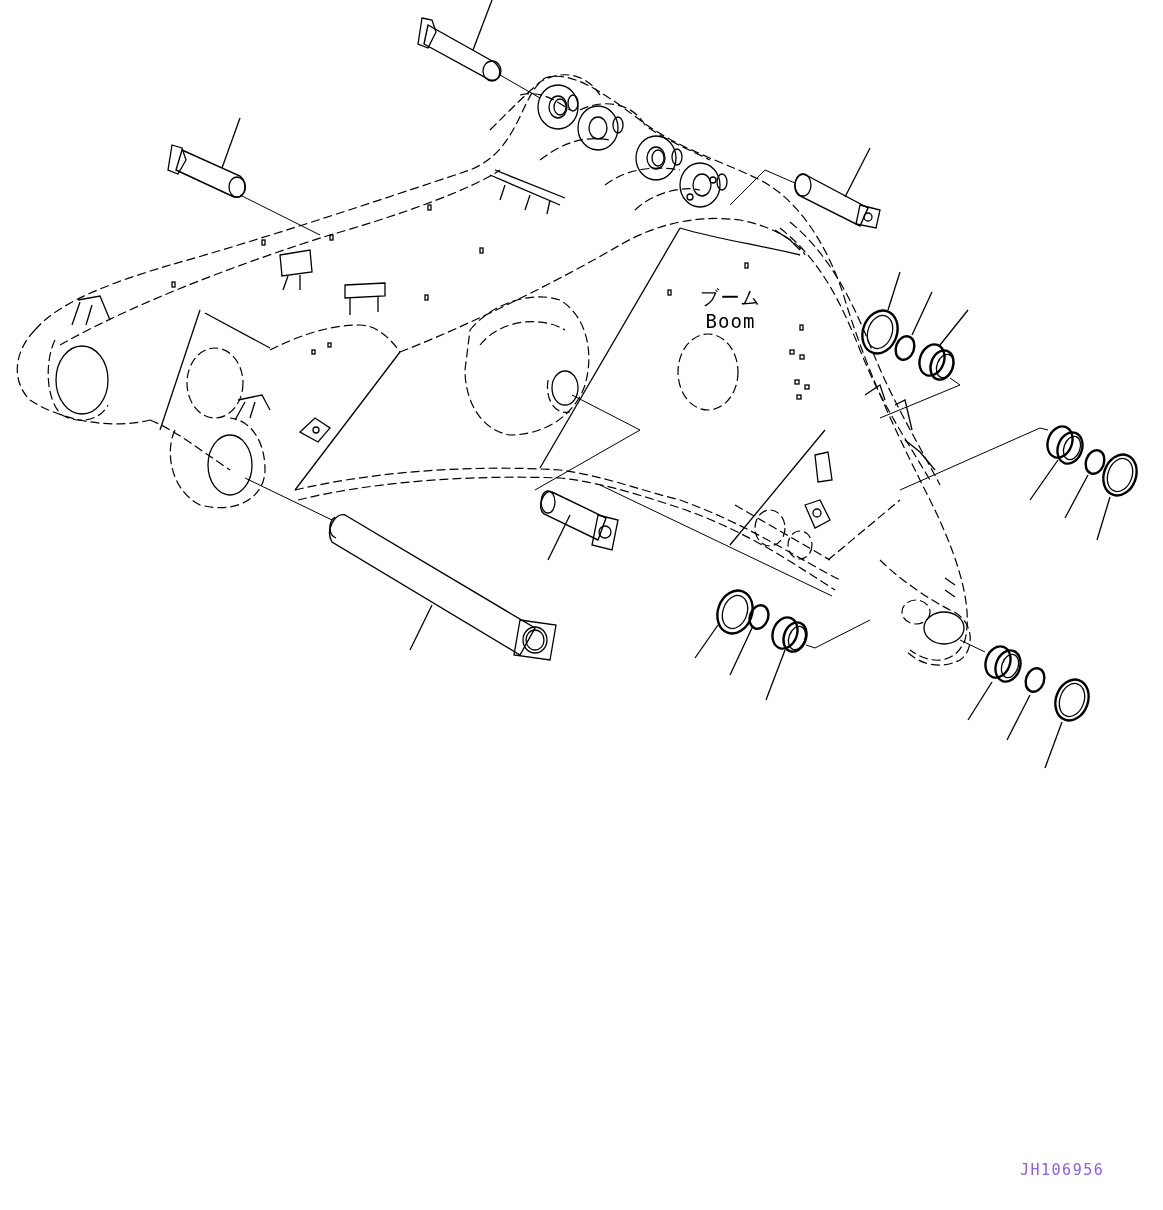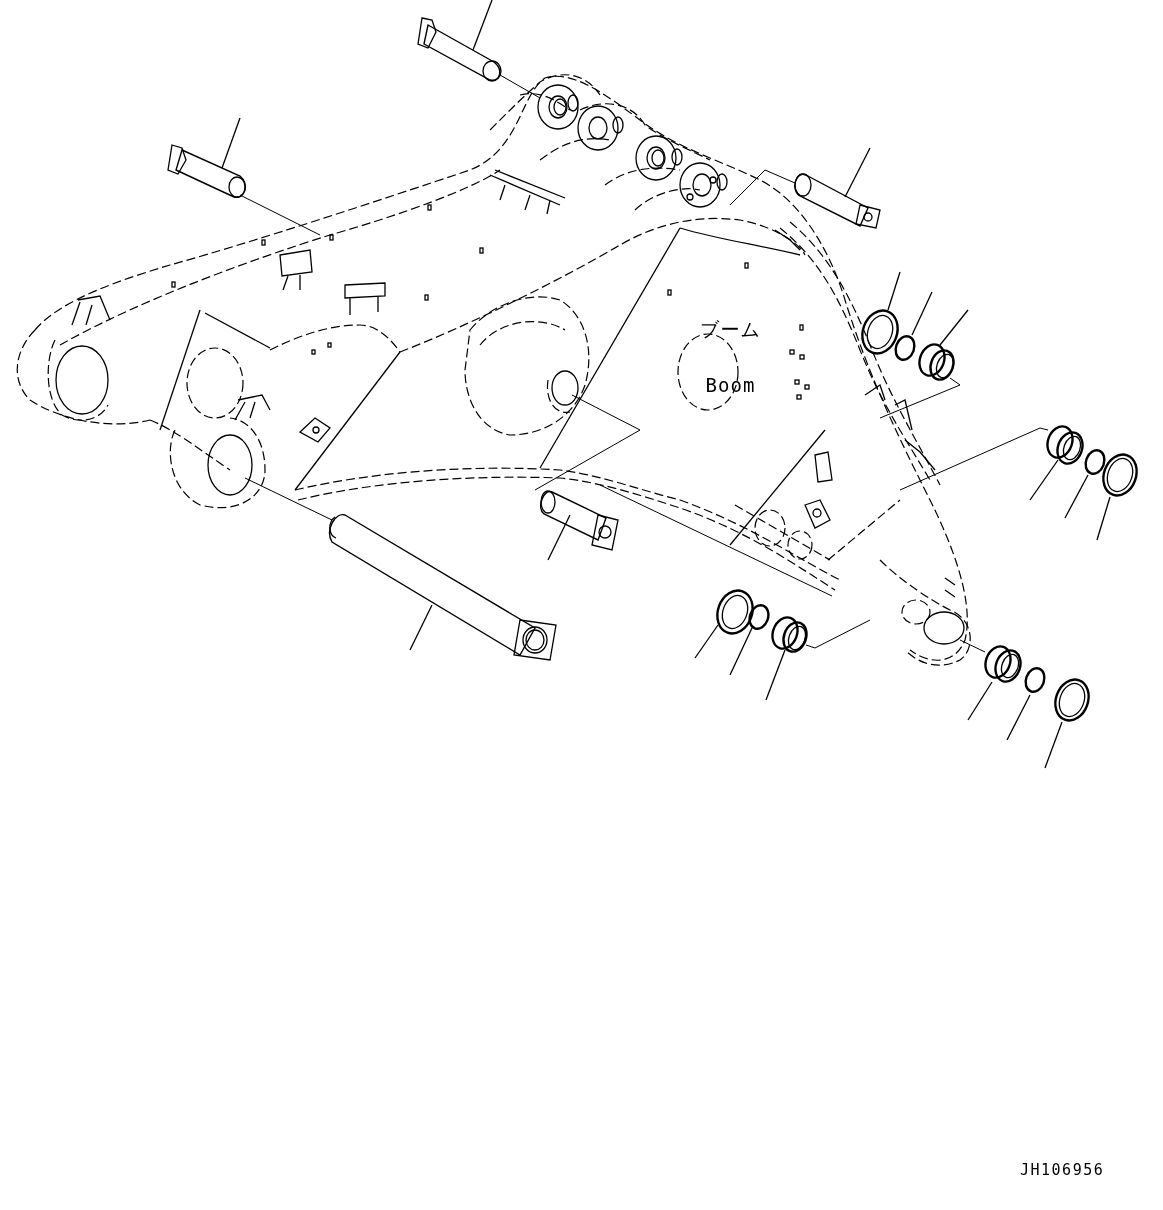--- a/index.html
+++ b/index.html
@@ -1,20 +1,20 @@
 <!DOCTYPE html>
 <html><head>
   <meta charset="utf-8">
   <style>
     html, body { margin: 0; padding: 0; background: #ffffff; }
     body { width: 1163px; height: 1210px; position: relative; overflow: hidden; font-family: "DejaVu Sans Mono", monospace; }
     #diagram { position: absolute; left: 0; top: 0; width: 1163px; height: 1210px; }
     .boom-label { position: absolute; left: 700px; top: 285px; font-family: "DejaVu Sans Mono", monospace; font-size: 19px; line-height: 24px; color: #000; text-align: center; letter-spacing: 1px; }
-    .boom-label span { display: block; margin-top: 32px; }
-    .drawing-id { position: absolute; left: 1020px; top: 1161px; font-family: "DejaVu Sans Mono", monospace; font-size: 15px; color: #000000; letter-spacing: 1.5px; }
+    .boom-label span { display: block; }
+    .drawing-id { position: absolute; left: 1020px; top: 1161px; font-family: "DejaVu Sans Mono", monospace; font-size: 15px; color: #8b5cf6; letter-spacing: 1.5px; }
     svg .o { fill: none; stroke: #000; stroke-width: 1.3; }
     svg .d { fill: none; stroke: #000; stroke-width: 1.2; stroke-dasharray: 9 4; }
     svg .b { fill: none; stroke: #000; stroke-width: 2.4; }
     svg .t { fill: none; stroke: #000; stroke-width: 1; }
     svg .lead { fill: none; stroke: #000; stroke-width: 1.3; }
     svg .w { fill: #fff; stroke: #000; stroke-width: 1.4; }
   </style>
 </head>
 <body>
 

